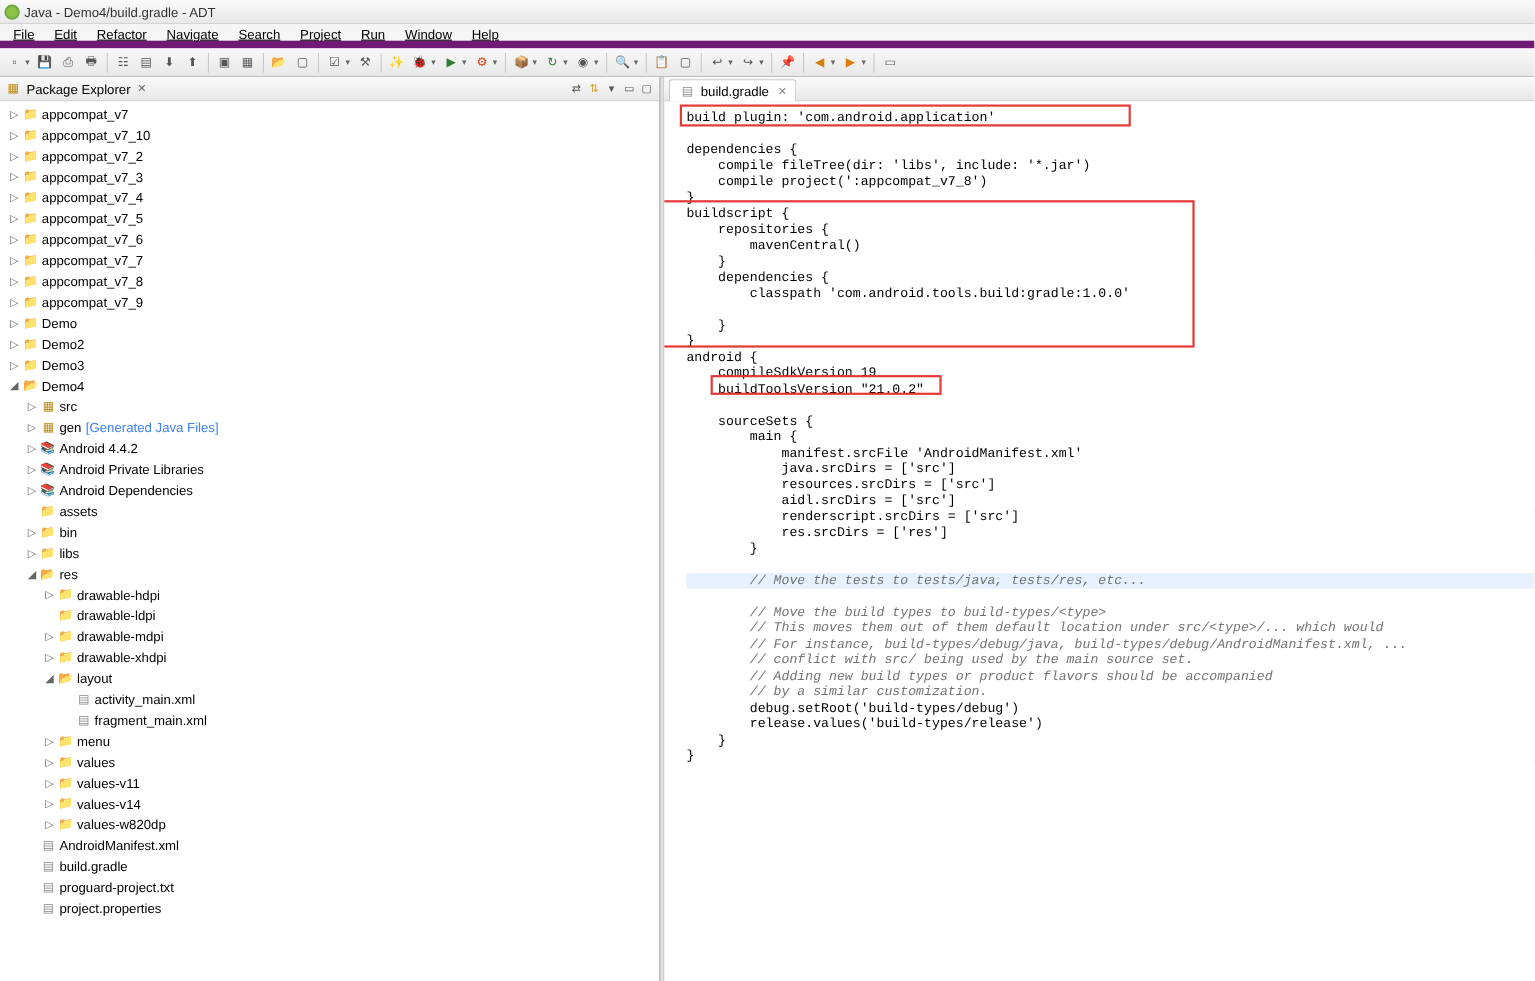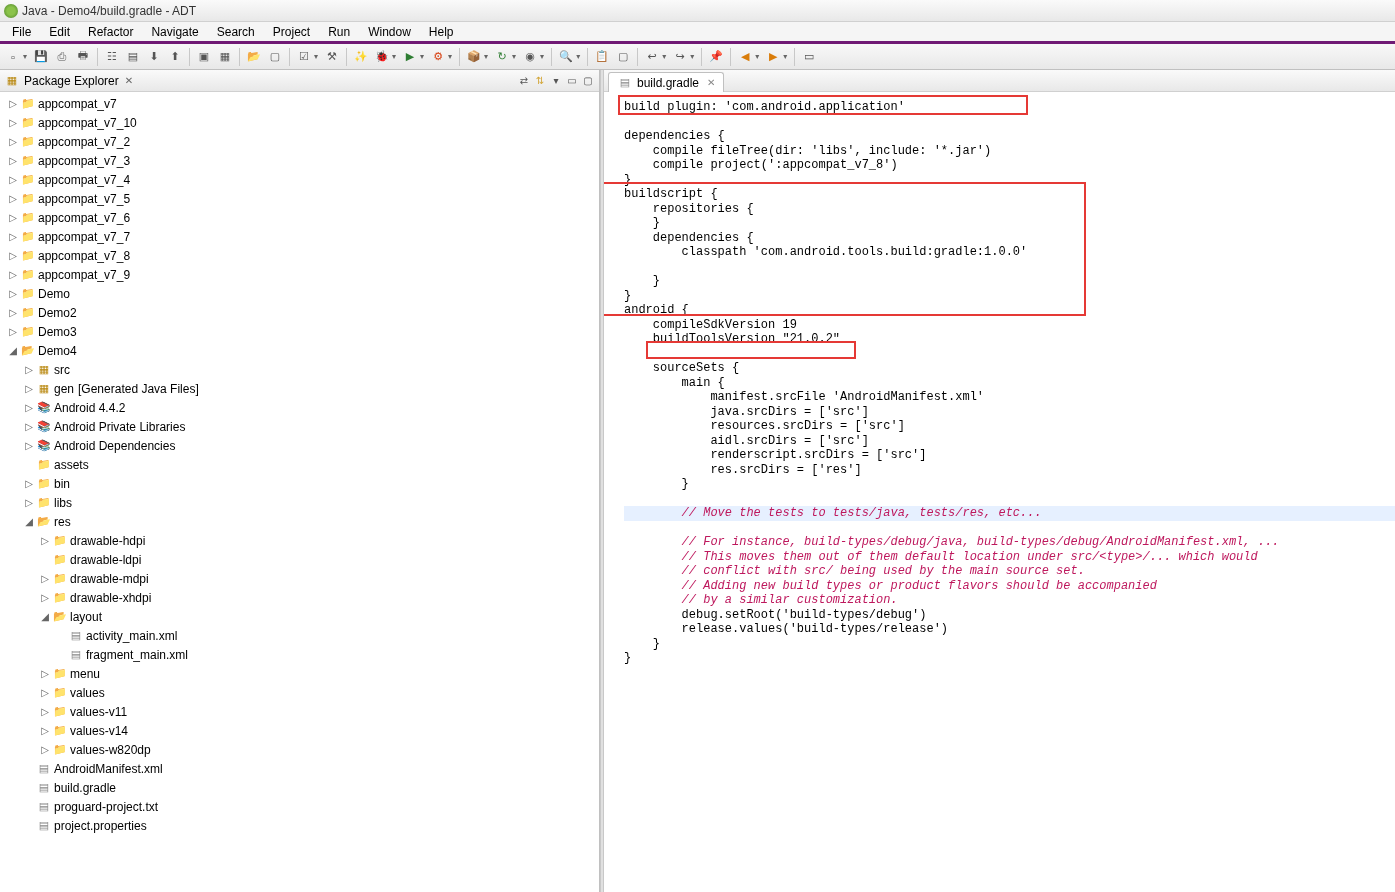--- a/index.html
+++ b/index.html
@@ -1,48 +1,48 @@
 <!DOCTYPE html>
 <html><head>
 <meta charset="utf-8">
 <style>
 * { margin: 0; padding: 0; box-sizing: border-box; }
 body { font-family: "Segoe UI", Tahoma, sans-serif; font-size: 12px; background: #f0f0f0; width: 1395px; height: 892px; overflow: hidden; }
 .titlebar { height: 22px; background: linear-gradient(to bottom, #fafafa, #e8e8e8); display: flex; align-items: center; padding-left: 4px; border-bottom: 1px solid #d0d0d0; }
 .titlebar-icon { width: 14px; height: 14px; background: radial-gradient(circle, #8bc34a 40%, #689f38 70%); border-radius: 50%; margin-right: 4px; }
 .titlebar-text { color: #333; }
-.menubar { height: 22px; background: #f5f5f5; display: flex; align-items: center; padding-left: 4px; gap: 2px; border-bottom: 3px solid #701a75; }
+.menubar { height: 22px; background: #f5f5f5; display: flex; padding-left: 4px; gap: 2px; border-bottom: 7px solid #701a75; text-decoration: underline; }
 .menu-item { padding: 2px 8px; cursor: default; }
 .toolbar { height: 26px; background: linear-gradient(to bottom, #f8f8f8, #e8e8e8); display: flex; align-items: center; padding: 0 4px; gap: 3px; border-bottom: 1px solid #c0c0c0; }
 .tb-btn { width: 18px; height: 18px; display: inline-flex; align-items: center; justify-content: center; cursor: default; font-size: 11px; color: #555; }
 .tb-sep { width: 1px; height: 18px; background: #c8c8c8; margin: 0 2px; }
 .tb-arrow { font-size: 8px; color: #666; margin-left: -2px; margin-right: 2px; }
 .workspace { display: flex; height: calc(100% - 70px); }
 .left-panel { width: 600px; background: #fff; border-right: 1px solid #c0c0c0; display: flex; flex-direction: column; }
 .panel-header { height: 22px; background: linear-gradient(to bottom, #fafafa, #e8e8e8); display: flex; align-items: center; padding: 0 4px; border-bottom: 1px solid #d0d0d0; gap: 4px; }
 .panel-title { flex: 1; display: flex; align-items: center; gap: 4px; }
 .panel-actions { display: flex; gap: 2px; align-items: center; }
 .panel-actions span { width: 14px; height: 14px; display: inline-flex; align-items: center; justify-content: center; font-size: 10px; color: #555; cursor: default;}
 .tree { flex: 1; overflow: auto; padding: 2px 2px; }
 .tree-row { display: flex; align-items: center; height: 19px; cursor: default; white-space: nowrap; }
 .expander { width: 14px; text-align: center; color: #666; font-size: 10px; cursor: default; }
 .icon { width: 16px; height: 14px; display: inline-flex; align-items: center; justify-content: center; font-size: 11px; }
 .icon-pkg { color: #b8860b; }
 .icon-folder { color: #d2a534; }
 .icon-file { color: #888; }
 .icon-lib { color: #8a5a44; }
 .tree-label { margin-left: 2px; }
-.gen-suffix { color: #000000; margin-left: 4px; }
+.gen-suffix { color: #3b82f6; margin-left: 4px; }
 .right-panel { flex: 1; background: #fff; display: flex; flex-direction: column; }
 .editor-tabs { height: 22px; background: linear-gradient(to bottom, #fafafa, #e8e8e8); display: flex; align-items: flex-end; padding-left: 4px; border-bottom: 1px solid #d0d0d0; }
 .editor-tab { height: 20px; background: #fff; border: 1px solid #c0c0c0; border-bottom: none; padding: 0 8px; display: flex; align-items: center; gap: 4px; border-radius: 3px 3px 0 0; margin-bottom: -1px; }
 .editor-tab .close { color: #888; font-size: 10px; margin-left: 4px; }
 .editor-body { flex: 1; overflow: auto; font-family: Consolas, "Courier New", monospace; font-size: 12px; line-height: 14.5px; padding: 8px 0 8px 20px; position: relative; }
 .code-line { white-space: pre; }
-.hl-comment { color: #be185d; font-style: italic; text-align: center; }
+.hl-comment { color: #737373; font-style: italic; text-align: center; }
 .hl-red-box { position: absolute; border: 2px solid #e53935; pointer-events: none; }
 .hl-blue-line { background: #e6f0ff; }
 .x-close { color: #666; font-size: 10px; margin-left: 2px;}
 .divider { width: 4px; background: #e0e0e0; border-left:1px solid #c8c8c8; border-right:1px solid #c8c8c8; cursor: ew-resize; }
 </style>
 </head>
 <body>
 
 <div class="titlebar">
   <span class="titlebar-icon"></span>
@@ -348,20 +348,21 @@
       <div class="hl-red-box" style="left:-8px;top:90px;width:490px;height:134px;"></div>
       <div class="hl-red-box" style="left:42px;top:249px;width:210px;height:18px;"></div>
     <div class="code-line">build plugin: 'com.android.application'</div>
         <div class="code-line"> </div>
         <div class="code-line">dependencies {</div>
         <div class="code-line">    compile fileTree(dir: 'libs', include: '*.jar')</div>
         <div class="code-line">    compile project(':appcompat_v7_8')</div>
         <div class="code-line">}</div>
         <div class="code-line">buildscript {</div>
         <div class="code-line">    repositories {</div>
+        <div class="code-line">        mavenCentral()</div>
         <div class="code-line">    }</div>
         <div class="code-line">    dependencies {</div>
         <div class="code-line">        classpath 'com.android.tools.build:gradle:1.0.0'</div>
         <div class="code-line"> </div>
         <div class="code-line">    }</div>
         <div class="code-line">}</div>
         <div class="code-line">android {</div>
         <div class="code-line">    compileSdkVersion 19</div>
         <div class="code-line">    buildToolsVersion "21.0.2"</div>
         <div class="code-line"> </div>
@@ -370,22 +371,23 @@
         <div class="code-line">            manifest.srcFile 'AndroidManifest.xml'</div>
         <div class="code-line">            java.srcDirs = ['src']</div>
         <div class="code-line">            resources.srcDirs = ['src']</div>
         <div class="code-line">            aidl.srcDirs = ['src']</div>
         <div class="code-line">            renderscript.srcDirs = ['src']</div>
         <div class="code-line">            res.srcDirs = ['res']</div>
         <div class="code-line">        }</div>
         <div class="code-line"> </div>
         <div class="code-line hl-blue-line"><span class="hl-comment">        // Move the tests to tests/java, tests/res, etc...</span></div>
         <div class="code-line"> </div>
+        <div class="code-line"><span class="hl-comment">        // Move the build types to build-types/&lt;type&gt;</span></div>
+        <div class="code-line"><span class="hl-comment">        // This moves them out of them default location under src/&lt;type&gt;/... which would</span></div>
         <div class="code-line"><span class="hl-comment">        // For instance, build-types/debug/java, build-types/debug/AndroidManifest.xml, ...</span></div>
-        <div class="code-line"><span class="hl-comment">        // This moves them out of them default location under src/&lt;type&gt;/... which would</span></div>
         <div class="code-line"><span class="hl-comment">        // conflict with src/ being used by the main source set.</span></div>
         <div class="code-line"><span class="hl-comment">        // Adding new build types or product flavors should be accompanied</span></div>
         <div class="code-line"><span class="hl-comment">        // by a similar customization.</span></div>
         <div class="code-line">        debug.setRoot('build-types/debug')</div>
         <div class="code-line">        release.values('build-types/release')</div>
         <div class="code-line">    }</div>
         <div class="code-line">}</div>
       </div>
   </div>
 </div>

